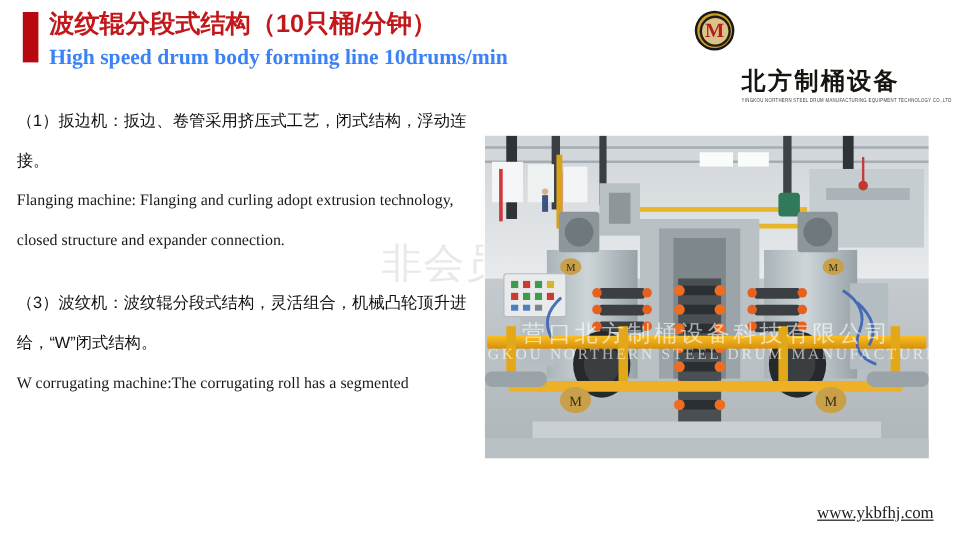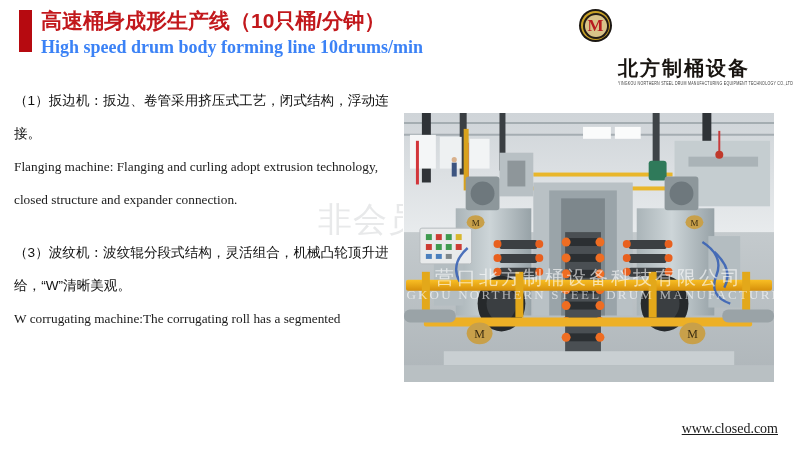--- a/index.html
+++ b/index.html
@@ -201,21 +201,21 @@
 </style>
 </head>
 <body>
 
 <div id="slide">
 
   <div class="page-watermark">非会员水印</div>
 
   <div class="header">
     <div class="title-bar"></div>
-    <div class="title-cn">高速桶身成形生产线（10只桶/分钟）</div>
+    <div class="title-cn">波纹辊分段式结构（10只桶/分钟）</div>
     <div class="title-en">High speed drum body forming line    10drums/min</div>
 
     <div class="brand">
       <div class="brand-emblem">
         <div class="ring-out"></div>
         <div class="ring-gold"></div>
         <div class="ring-in"></div>
         <div class="disc">
           <span class="disc-m">M</span>
         </div>
@@ -232,21 +232,21 @@
     <div class="para">
       <div class="line cn">（1）扳边机：扳边、卷管采用挤压式工艺，闭式结构，浮动连</div>
       <div class="line cn">接。</div>
       <div class="line">Flanging machine: Flanging and curling adopt extrusion technology,</div>
       <div class="line">closed structure and expander connection.</div>
     </div>
 
 
     <div class="para">
       <div class="line cn">（3）波纹机：波纹辊分段式结构，灵活组合，机械凸轮顶升进</div>
-      <div class="line cn">给，“W”清晰美观。</div>
+      <div class="line cn">给，“W”闭式结构。</div>
       <div class="line">W corrugating machine:The corrugating roll has a segmented</div>
 
     </div>
 
   </div>
 
   <div class="photo-wrap">
     <svg class="photo-svg" viewBox="0 0 372 271" preserveAspectRatio="none">
       <defs>
         <linearGradient id="ceil" x1="0" y1="0" x2="0" y2="1">
@@ -427,15 +427,15 @@
       <rect x="40" y="240" width="292" height="14" fill="#c9cfd2"></rect>
       <rect x="0" y="254" width="372" height="17" fill="#b9c0c3"></rect>
     </svg>
 
     <div class="photo-watermark">
       <div class="pw-cn">营口北方制桶设备科技有限公司</div>
       <div class="pw-en">YINGKOU  NORTHERN  STEEL  DRUM  MANUFACTURING</div>
     </div>
   </div>
 
-  <div class="footer-url">www.closed.com</div>
+  <div class="footer-url">www.ykbfhj.com</div>
 
 </div>
 
 </body></html>

